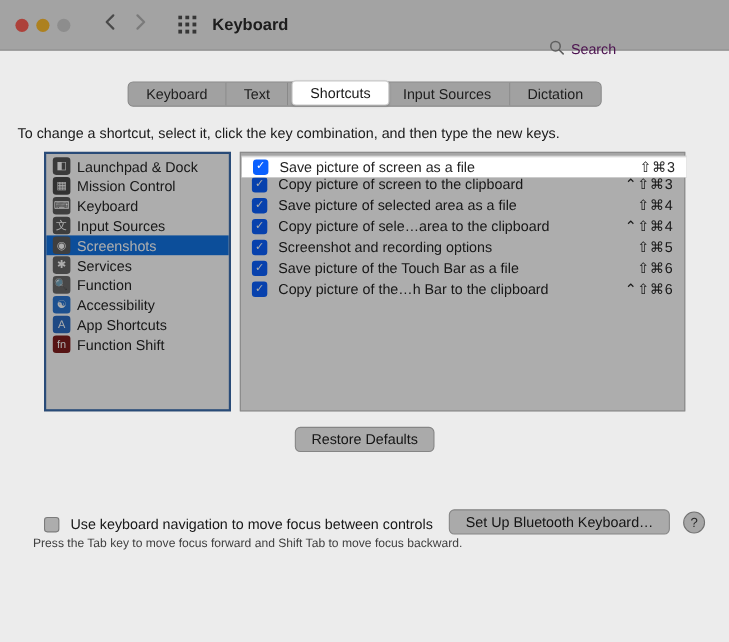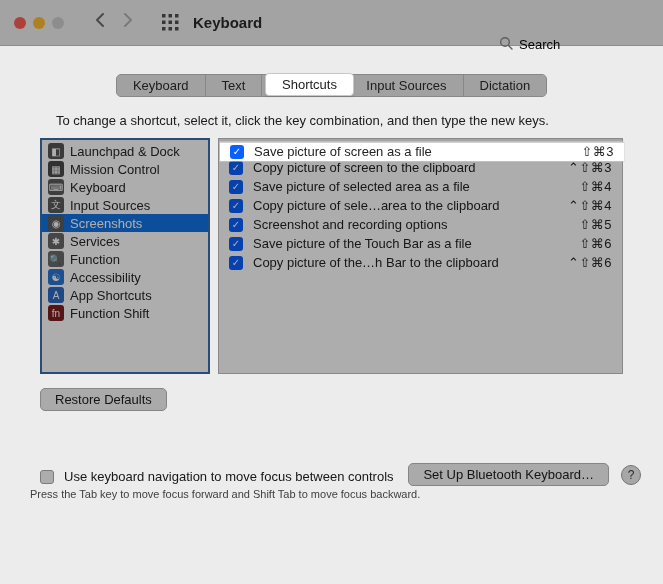--- a/index.html
+++ b/index.html
@@ -41,21 +41,21 @@
     .t-min   { background:#ffbd2e; }
     .t-max   { background:#cfcfcf; }
     .nav-arrows { display:flex; gap:18px; margin-right: 28px; }
     .nav-arrow { color:#6d6d6d; font-size:18px; }
     .grid-icon { margin-right: 14px; color:#4d4d4d; }
     .grid-icon svg { display:block; }
     .title { font-size:15px; font-weight:600; color:#2a2a2a; }
     .spacer { flex:1; }
     .search-box {
       display:flex; align-items:center; gap:6px;
-      width:150px; color:#000000; font-size:13px;margin-top:43px;
+      width:150px; color:#701a75; font-size:13px;margin-top:43px;
     }
     .search-icon { color:#8b8b8b; }
     
     .tabbar {
       display:flex; justify-content:center;
       padding: 28px 0 10px;
     }
     .seg {
       display:flex;
       border:1px solid #c6c6c6; border-radius:5px;
@@ -68,21 +68,21 @@
       color:#2d2d2d;
       border-right:1px solid #c6c6c6;
       background:#ededed;
     }
     .seg-item:last-child { border-right:none; }
     .seg-item.active {
       
     }
     .instruction {
       font-size:13px; color:#2a2a2a;
-      padding: 6px 56px 10px;
+      padding: 6px 16px 10px;
     }
     .content {
       display:flex;
       padding: 0 40px;
       gap:8px;
     }
     .catbox {
       width: 170px; height: 236px;
       border: 2px solid #3c6fb1;
       background:#fff;
@@ -134,21 +134,21 @@
       color:#242424;
     }
     .sc-keys {
       color:#262626;
       font-size:13px;
       letter-spacing:0.5px;
       text-align:right;
       min-width:50px;
     }
     .restore-row {
-      display:flex; justify-content:flex-start;
+      display:flex; justify-content:center;
       padding: 14px 40px 0;
     }
     .btn {
       border:1px solid #c4c4c4; background:#fafafa;
       padding:3px 14px; border-radius:5px;
       font-size:13px; color:#202020;
     }
     .kb-nav {
       padding: 0 40px; margin-top: 58px;
       display:flex; align-items:center; gap:10px;

